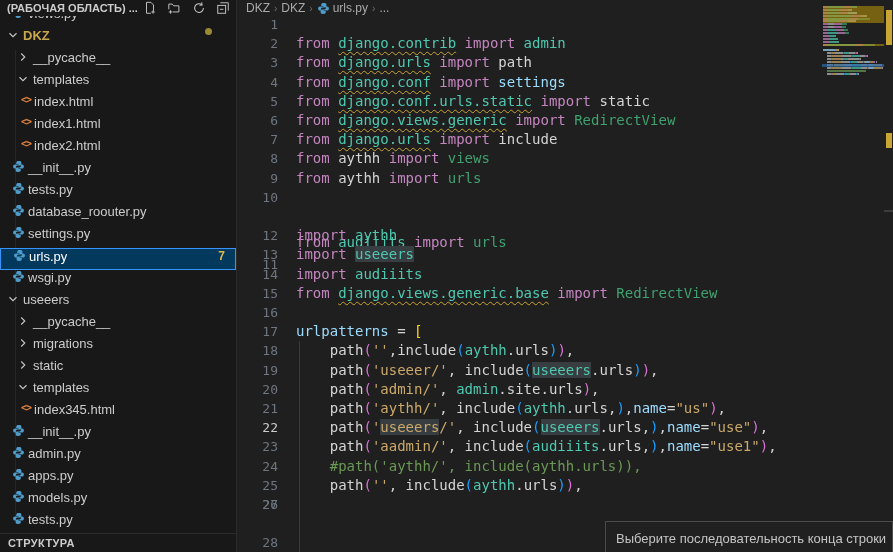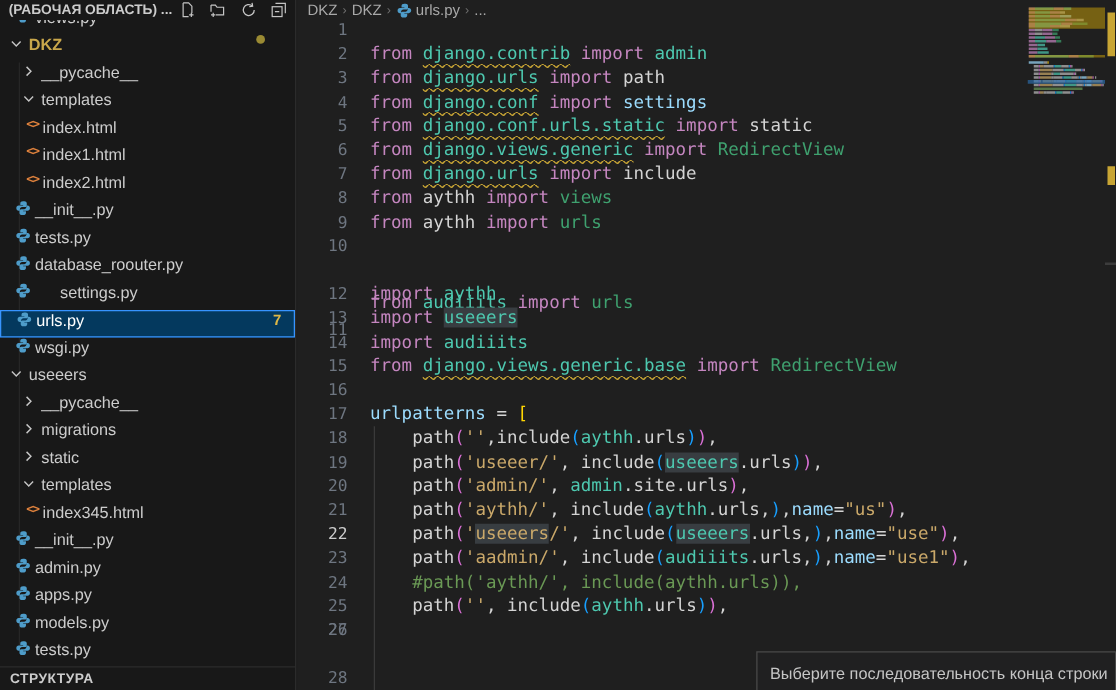--- a/index.html
+++ b/index.html
@@ -123,21 +123,21 @@
       </div>
       <div class="trow" style="top: 204px; padding-left: 12px;">
         <span style="display: flex; align-items: center;">
           <svg width="13" height="13" viewBox="0 0 16 16">
             <path d="M7.9 1.3c-1.7 0-2.7.8-2.7 2v1.6h2.8v.6H3.6C2.3 5.5 1.3 6.5 1.3 8s1 2.5 2.3 2.5h1.2V9.1c0-1.2 1-2.2 2.2-2.2h2.9c1 0 1.7-.8 1.7-1.8V3.3c0-1.2-1.1-2-2.4-2z" fill="#4e9cc9"></path>
             <path d="M8.1 14.7c1.7 0 2.7-.8 2.7-2v-1.6H8v-.6h4.4c1.3 0 2.3-1 2.3-2.5s-1-2.5-2.3-2.5h-1.2v1.4c0 1.2-1 2.2-2.2 2.2H6.1c-1 0-1.7.8-1.7 1.8v1.8c0 1.2 1.1 2 2.4 2z" fill="#4e9cc9"></path>
           </svg>
         </span>
         <span class="lbl">database_roouter.py</span>
       </div>
-      <div class="trow" style="top: 226px; padding-left: 12px; gap: 20px;">
+      <div class="trow" style="top: 226px; padding-left: 12px;">
         <span style="display: flex; align-items: center;">
           <svg width="13" height="13" viewBox="0 0 16 16">
             <path d="M7.9 1.3c-1.7 0-2.7.8-2.7 2v1.6h2.8v.6H3.6C2.3 5.5 1.3 6.5 1.3 8s1 2.5 2.3 2.5h1.2V9.1c0-1.2 1-2.2 2.2-2.2h2.9c1 0 1.7-.8 1.7-1.8V3.3c0-1.2-1.1-2-2.4-2z" fill="#4e9cc9"></path>
             <path d="M8.1 14.7c1.7 0 2.7-.8 2.7-2v-1.6H8v-.6h4.4c1.3 0 2.3-1 2.3-2.5s-1-2.5-2.3-2.5h-1.2v1.4c0 1.2-1 2.2-2.2 2.2H6.1c-1 0-1.7.8-1.7 1.8v1.8c0 1.2 1.1 2 2.4 2z" fill="#4e9cc9"></path>
           </svg>
         </span>
         <span class="lbl">settings.py</span>
       </div>
       <div class="trow selected" style="top: 248px; padding-left: 12px;">
         <span style="display: flex; align-items: center;">

